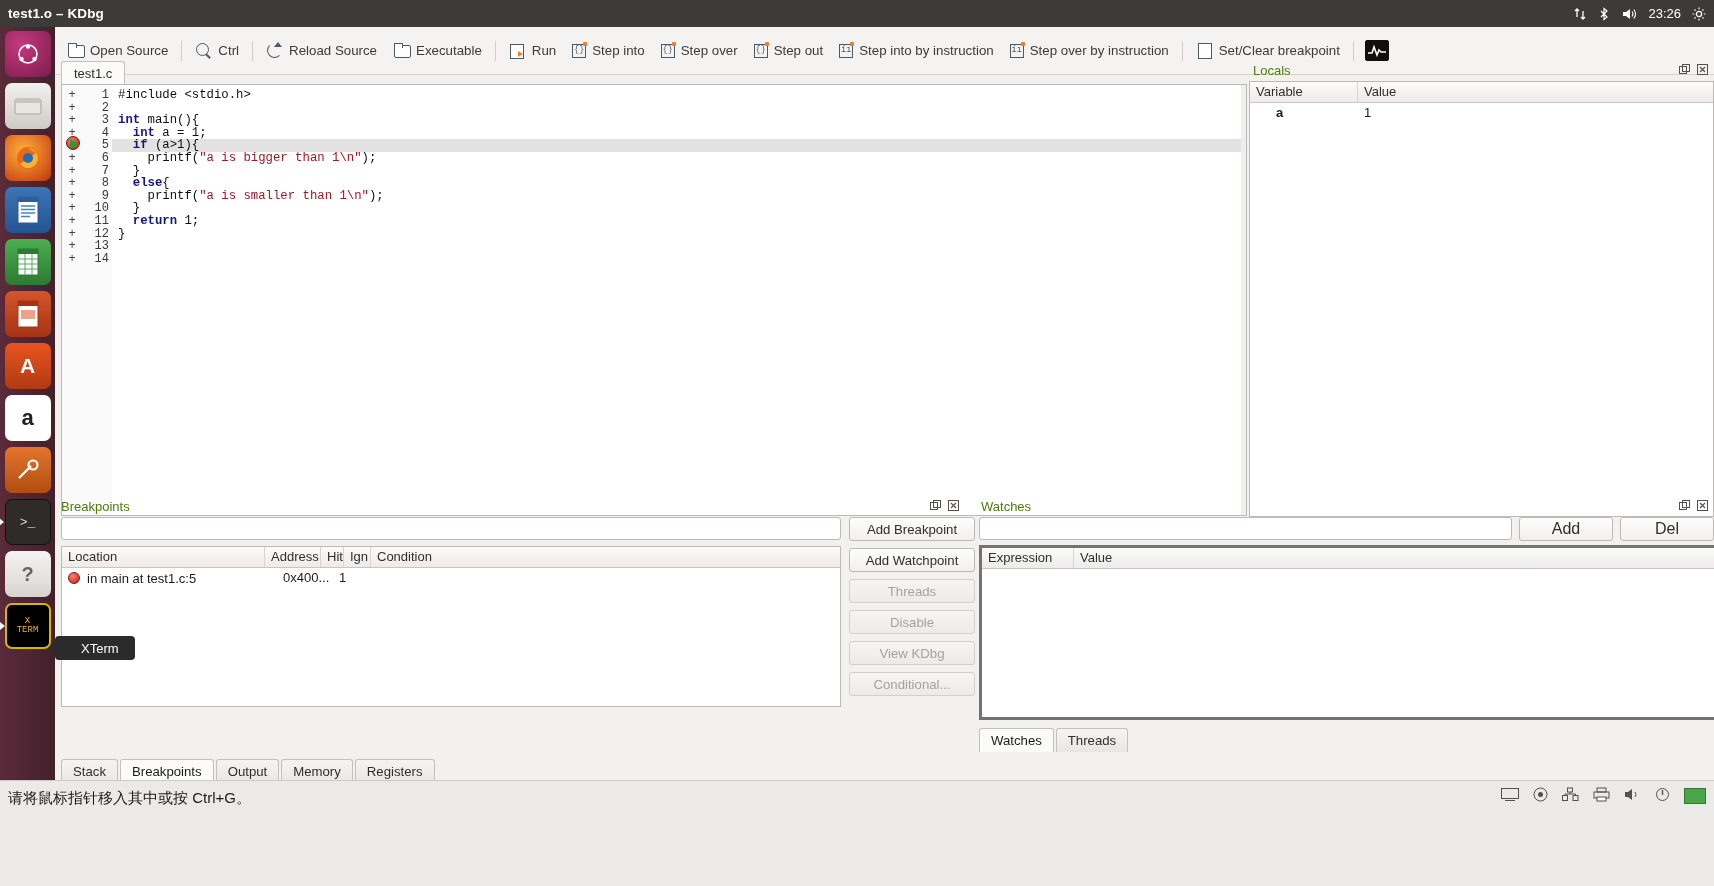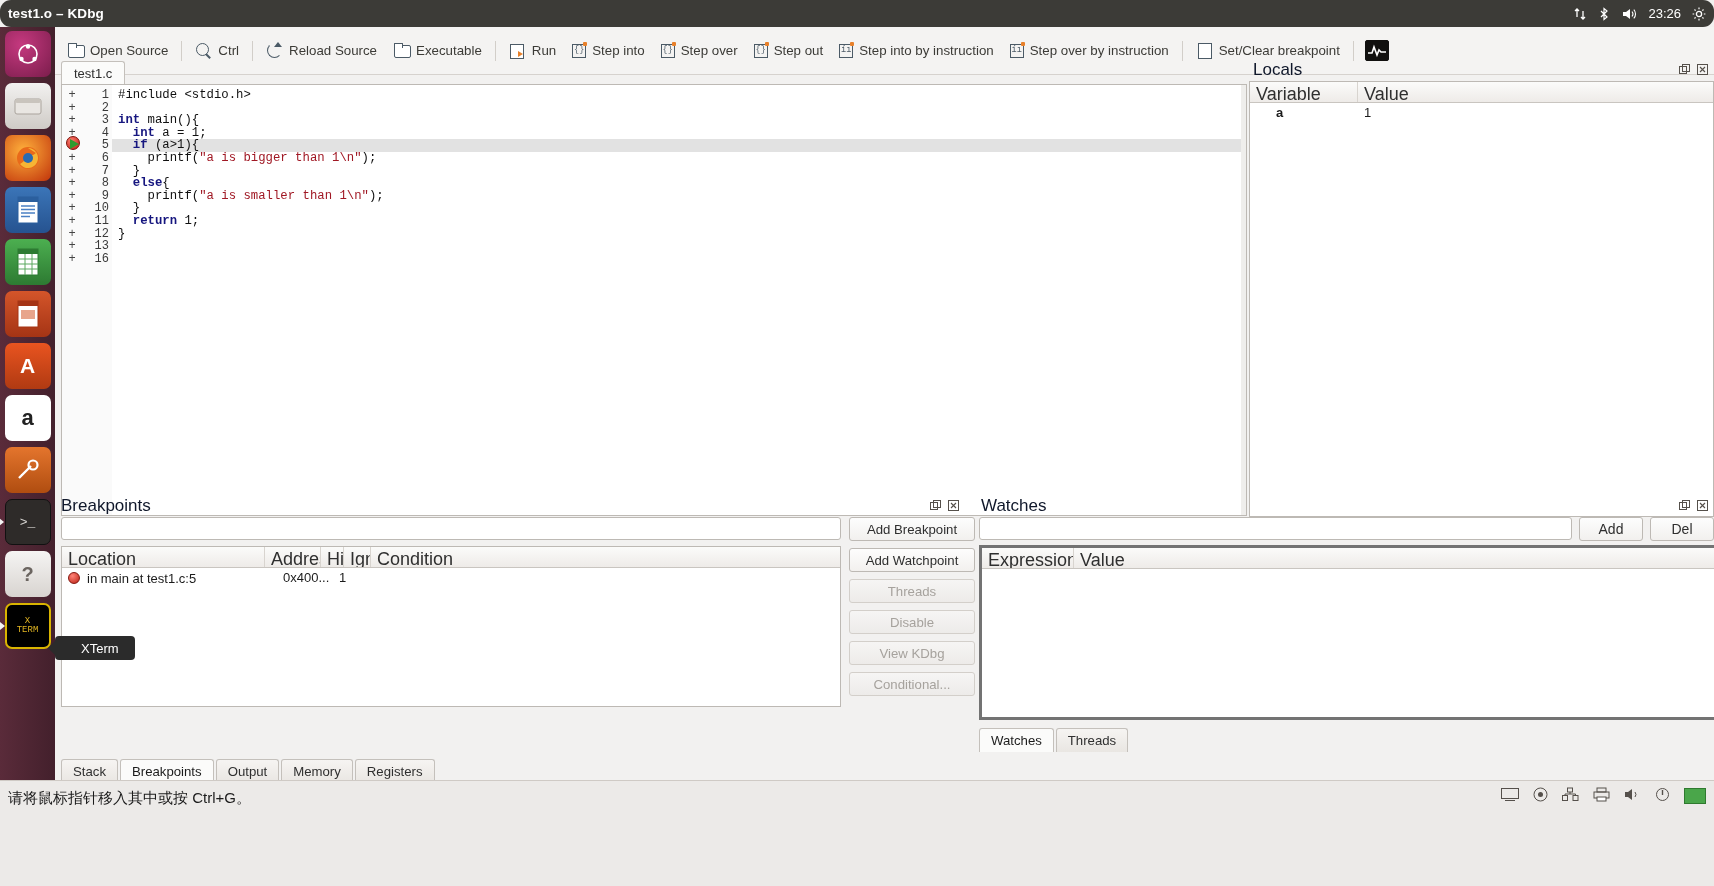--- a/index.html
+++ b/index.html
@@ -9,21 +9,21 @@
     font-size: 13px;
     background: #f2f1f0;
     overflow: hidden;
   }
   #root { position: relative; width: 1714px; height: 886px; }
 
   
   .sysbar {
     position: absolute; left: 0; top: 0; width: 1714px; height: 27px;
     background: #3c3b37; color: #ffffff;
-    display: flex; align-items: center; border-radius: 11px;
+    display: flex; align-items: center;
   }
   .sysbar .win-title {
     font-size: 13.5px; font-weight: bold; color: #ffffff;
     margin-left: 8px; letter-spacing: .1px;
   }
   .sysbar .tray {
     margin-left: auto; display: flex; align-items: center; gap: 11px;
     padding-right: 8px; font-size: 12.5px;
   }
   .tray .clock { font-size: 13px; }
@@ -207,31 +207,31 @@
     display: flex; align-items: center; justify-content: center;
   }
   .splitter-h span { font-size: 8px; color: #a8a39d; letter-spacing: 1px; }
 
   
   .locals {
     position: absolute; left: 1194px; top: 32px; width: 465px; height: 460px;
   }
   .dockhead {
     height: 22px; display: flex; align-items: center;
-    font-size: 17px; color: #0f172a; padding-left: 4px;
+    font-size: 13px; color: #4d7c0f; padding-left: 4px;
   }
   .dockbtns { margin-left: auto; display: flex; gap: 6px; padding-right: 6px; color: #55504b; }
   .dockbtns .db { font-size: 11px; width: 12px; height: 12px; line-height: 11px; text-align: center; }
   .tableview {
     position: absolute; left: 0; top: 22px; right: 0; bottom: 2px;
     background: #fff; border: 1px solid #bdb9b4;
   }
   .thead { display: flex; height: 21px; background: linear-gradient(#fbfbfa,#eeebe8);
     border-bottom: 1px solid #c9c5c0; }
-  .th { font-size: 18px; color: #2f2f2f; padding: 2px 6px; border-right: 1px solid #d8d4cf;
+  .th { font-size: 13px; color: #2f2f2f; padding: 2px 6px; border-right: 1px solid #d8d4cf;
     overflow: hidden; white-space: nowrap; }
   .trow { display: flex; height: 20px; }
   .td { font-size: 13px; color: #1b1b1b; padding: 2px 6px; overflow: hidden; white-space: nowrap; }
 
   
   .bpdock {
     position: absolute; left: 2px; top: 468px; width: 918px; height: 259px;
   }
   .bp-body { position: absolute; left: 4px; top: 22px; right: 0; bottom: 0; display: flex; }
   .bp-left { width: 780px; position: relative; }
@@ -254,21 +254,21 @@
     background: linear-gradient(#fdfdfd,#f2f0ee);
     border: 1px solid #bdb9b4; border-radius: 3px;
     display: flex; align-items: center; justify-content: center;
   }
   .pbtn.disabled { color: #a6a29d; background: linear-gradient(#f6f5f4,#edebe9); border-color: #d3cfca; }
 
   
   .wdock { position: absolute; left: 922px; top: 468px; width: 737px; height: 259px; }
   .w-row { display: flex; gap: 7px; padding-left: 2px; }
   .w-input { flex: 1; height: 23px; background: #fff; border: 1px solid #bdb9b4; border-radius: 3px; }
-  .w-btn { width: 64px; height: 24px; font-size: 14px;
+  .w-btn { width: 94px; height: 24px; font-size: 16px;
     background: linear-gradient(#fdfdfd,#f2f0ee); border: 1px solid #bdb9b4;
     border-radius: 3px; display: flex; align-items: center; justify-content: center; color: #2f2f2f; }
   .w-table { position: absolute; left: 2px; top: 50px; width: 849px; height: 175px;
     background: #fff; border: 3px solid #737373; }
   .tabrow { position: absolute; left: 2px; bottom: 2px; display: flex; gap: 2px; align-items: flex-end; }
   .tabitem {
     height: 24px; padding: 0 11px; font-size: 13.2px; color: #2f2f2f;
     background: linear-gradient(#f6f4f2,#e9e6e2); border: 1px solid #c4c0bb;
     border-bottom: none; border-radius: 3px 3px 0 0;
     display: flex; align-items: center;
@@ -506,21 +506,21 @@
           <div>4</div>
           <div>5</div>
           <div>6</div>
           <div>7</div>
           <div>8</div>
           <div>9</div>
           <div>10</div>
           <div>11</div>
           <div>12</div>
           <div>13</div>
-          <div>16</div>
+          <div>14</div>
         </div>
         <div class="codecol">
           <div class="bpmark" style="left:-46px; top:51px;"></div>
           <div class="cline"><span>#include &lt;stdio.h&gt;</span></div>
           <div class="cline"></div>
           <div class="cline"><span class="kw">int</span> main(){</div>
           <div class="cline">  <span class="kw">int</span> a = 1;</div>
           <div class="cline cur">  <span class="kw">if</span> (a&gt;1){</div>
           <div class="cline">    printf(<span class="str">"a is bigger than 1\n"</span>);</div>
           <div class="cline">  }</div>

